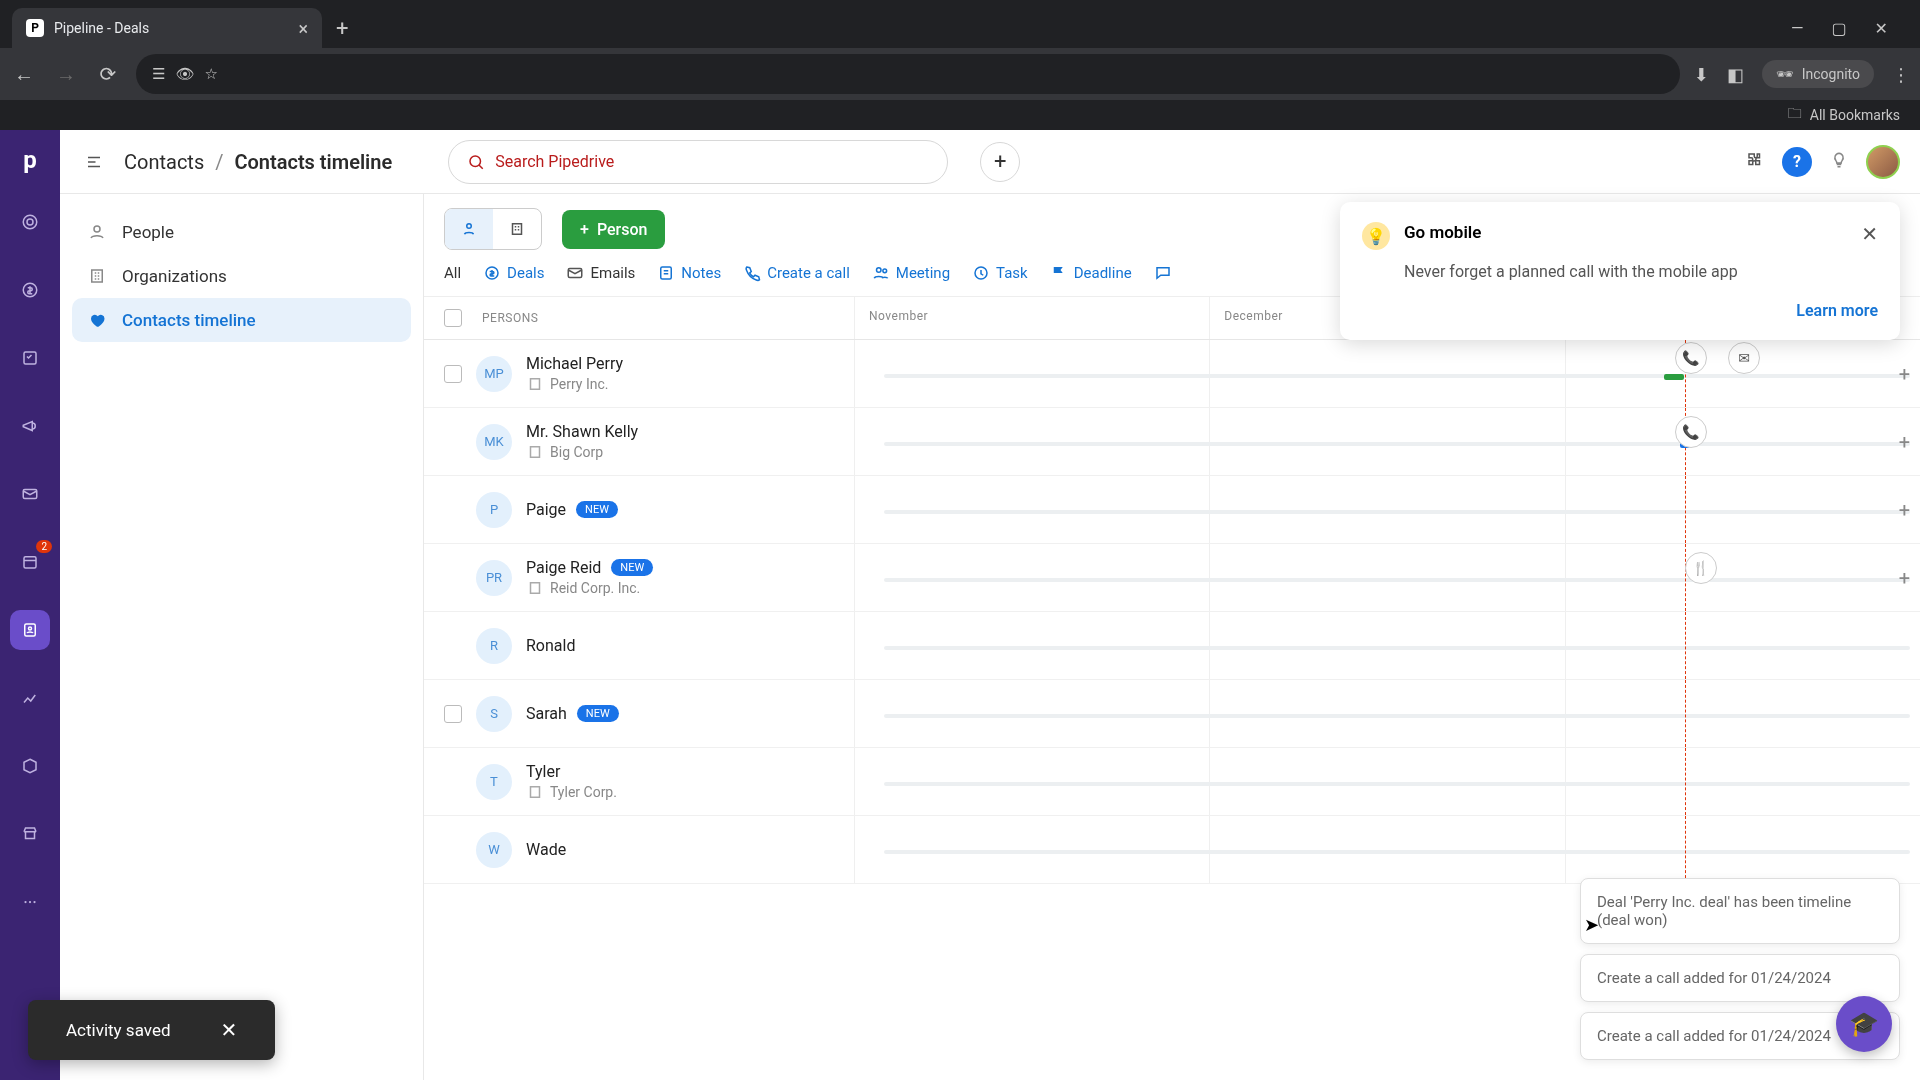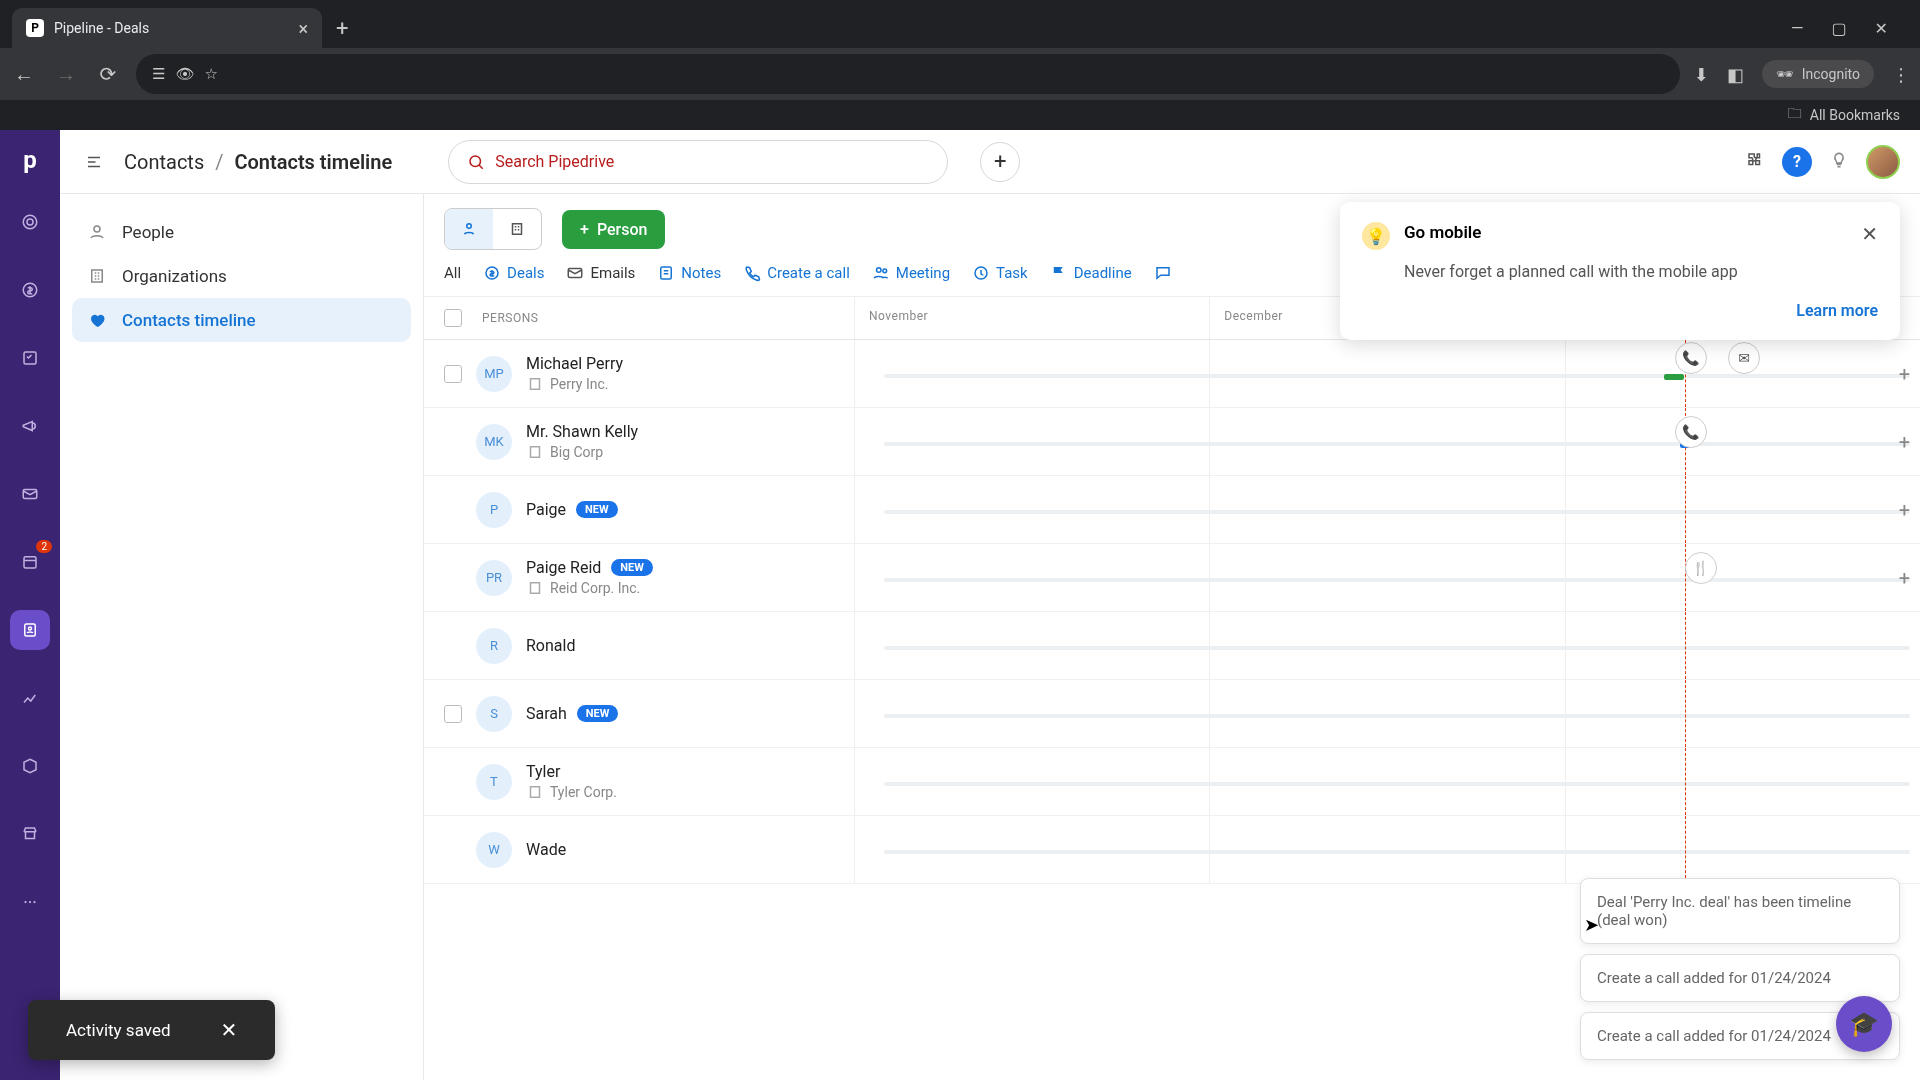--- a/index.html
+++ b/index.html
@@ -73,21 +73,21 @@
 .grid-head-right { display: flex; }
 .month-col { flex: 1; border-left: 1px solid #efefef; padding: 12px 14px; }
 
 .rows { }
 .prow { display: grid; grid-template-columns: 430px 1fr; border-bottom: 1px solid #f0f0f0; min-height: 68px; }
 .pinfo { display: flex; align-items: center; padding: 10px 20px; gap: 14px; }
 .checkbox { width: 18px; height: 18px; border: 1.5px solid #bbb; border-radius: 3px; cursor: pointer; flex-shrink: 0; }
 .avatar { width: 36px; height: 36px; border-radius: 50%; background: #e3f0fc; color: #4a8fd6; display: flex; align-items: center; justify-content: center; font-size: 13px; font-weight: 400; flex-shrink: 0; }
 .pname { font-size: 16px; color: #222; display: flex; align-items: center; gap: 10px; }
 .porg { font-size: 14px; color: #888; display: flex; align-items: center; gap: 6px; margin-top: 2px; }
-.new-badge { background: #1a73e8; color: #fff; font-size: 11px; font-weight: 700; border-radius: 10px; padding: 2px 9px; }
+.new-badge { background: #1a73e8; color: #fff; font-size: 11px; font-weight: 400; border-radius: 10px; padding: 2px 9px; }
 .ptimeline { position: relative; display: flex; }
 .tmonth { flex: 1; border-left: 1px solid #efefef; position: relative; }
 .track { position: absolute; left: 30px; right: 10px; top: 50%; height: 4px; background: #eceff1; border-radius: 2px; }
 .track-fill-green { position: absolute; top: 50%; height: 6px; background: #2a9d3f; border-radius: 2px; width: 20px; }
 .track-fill-blue { position: absolute; top: 50%; height: 6px; background: #1a73e8; border-radius: 2px; width: 10px; }
 .today-line { position: absolute; top: 0; bottom: 0; width: 1px; border-left: 1px dashed #e0350b; }
 .activity-dot { position: absolute; width: 32px; height: 32px; border-radius: 50%; border: 1px solid #ccc; background: #fff; display: flex; align-items: center; justify-content: center; font-size: 14px; color: #555; }
 .add-btn { position: absolute; right: 10px; top: 50%; transform: translateY(-50%); font-size: 20px; color: #888; cursor: pointer; }
 
 

